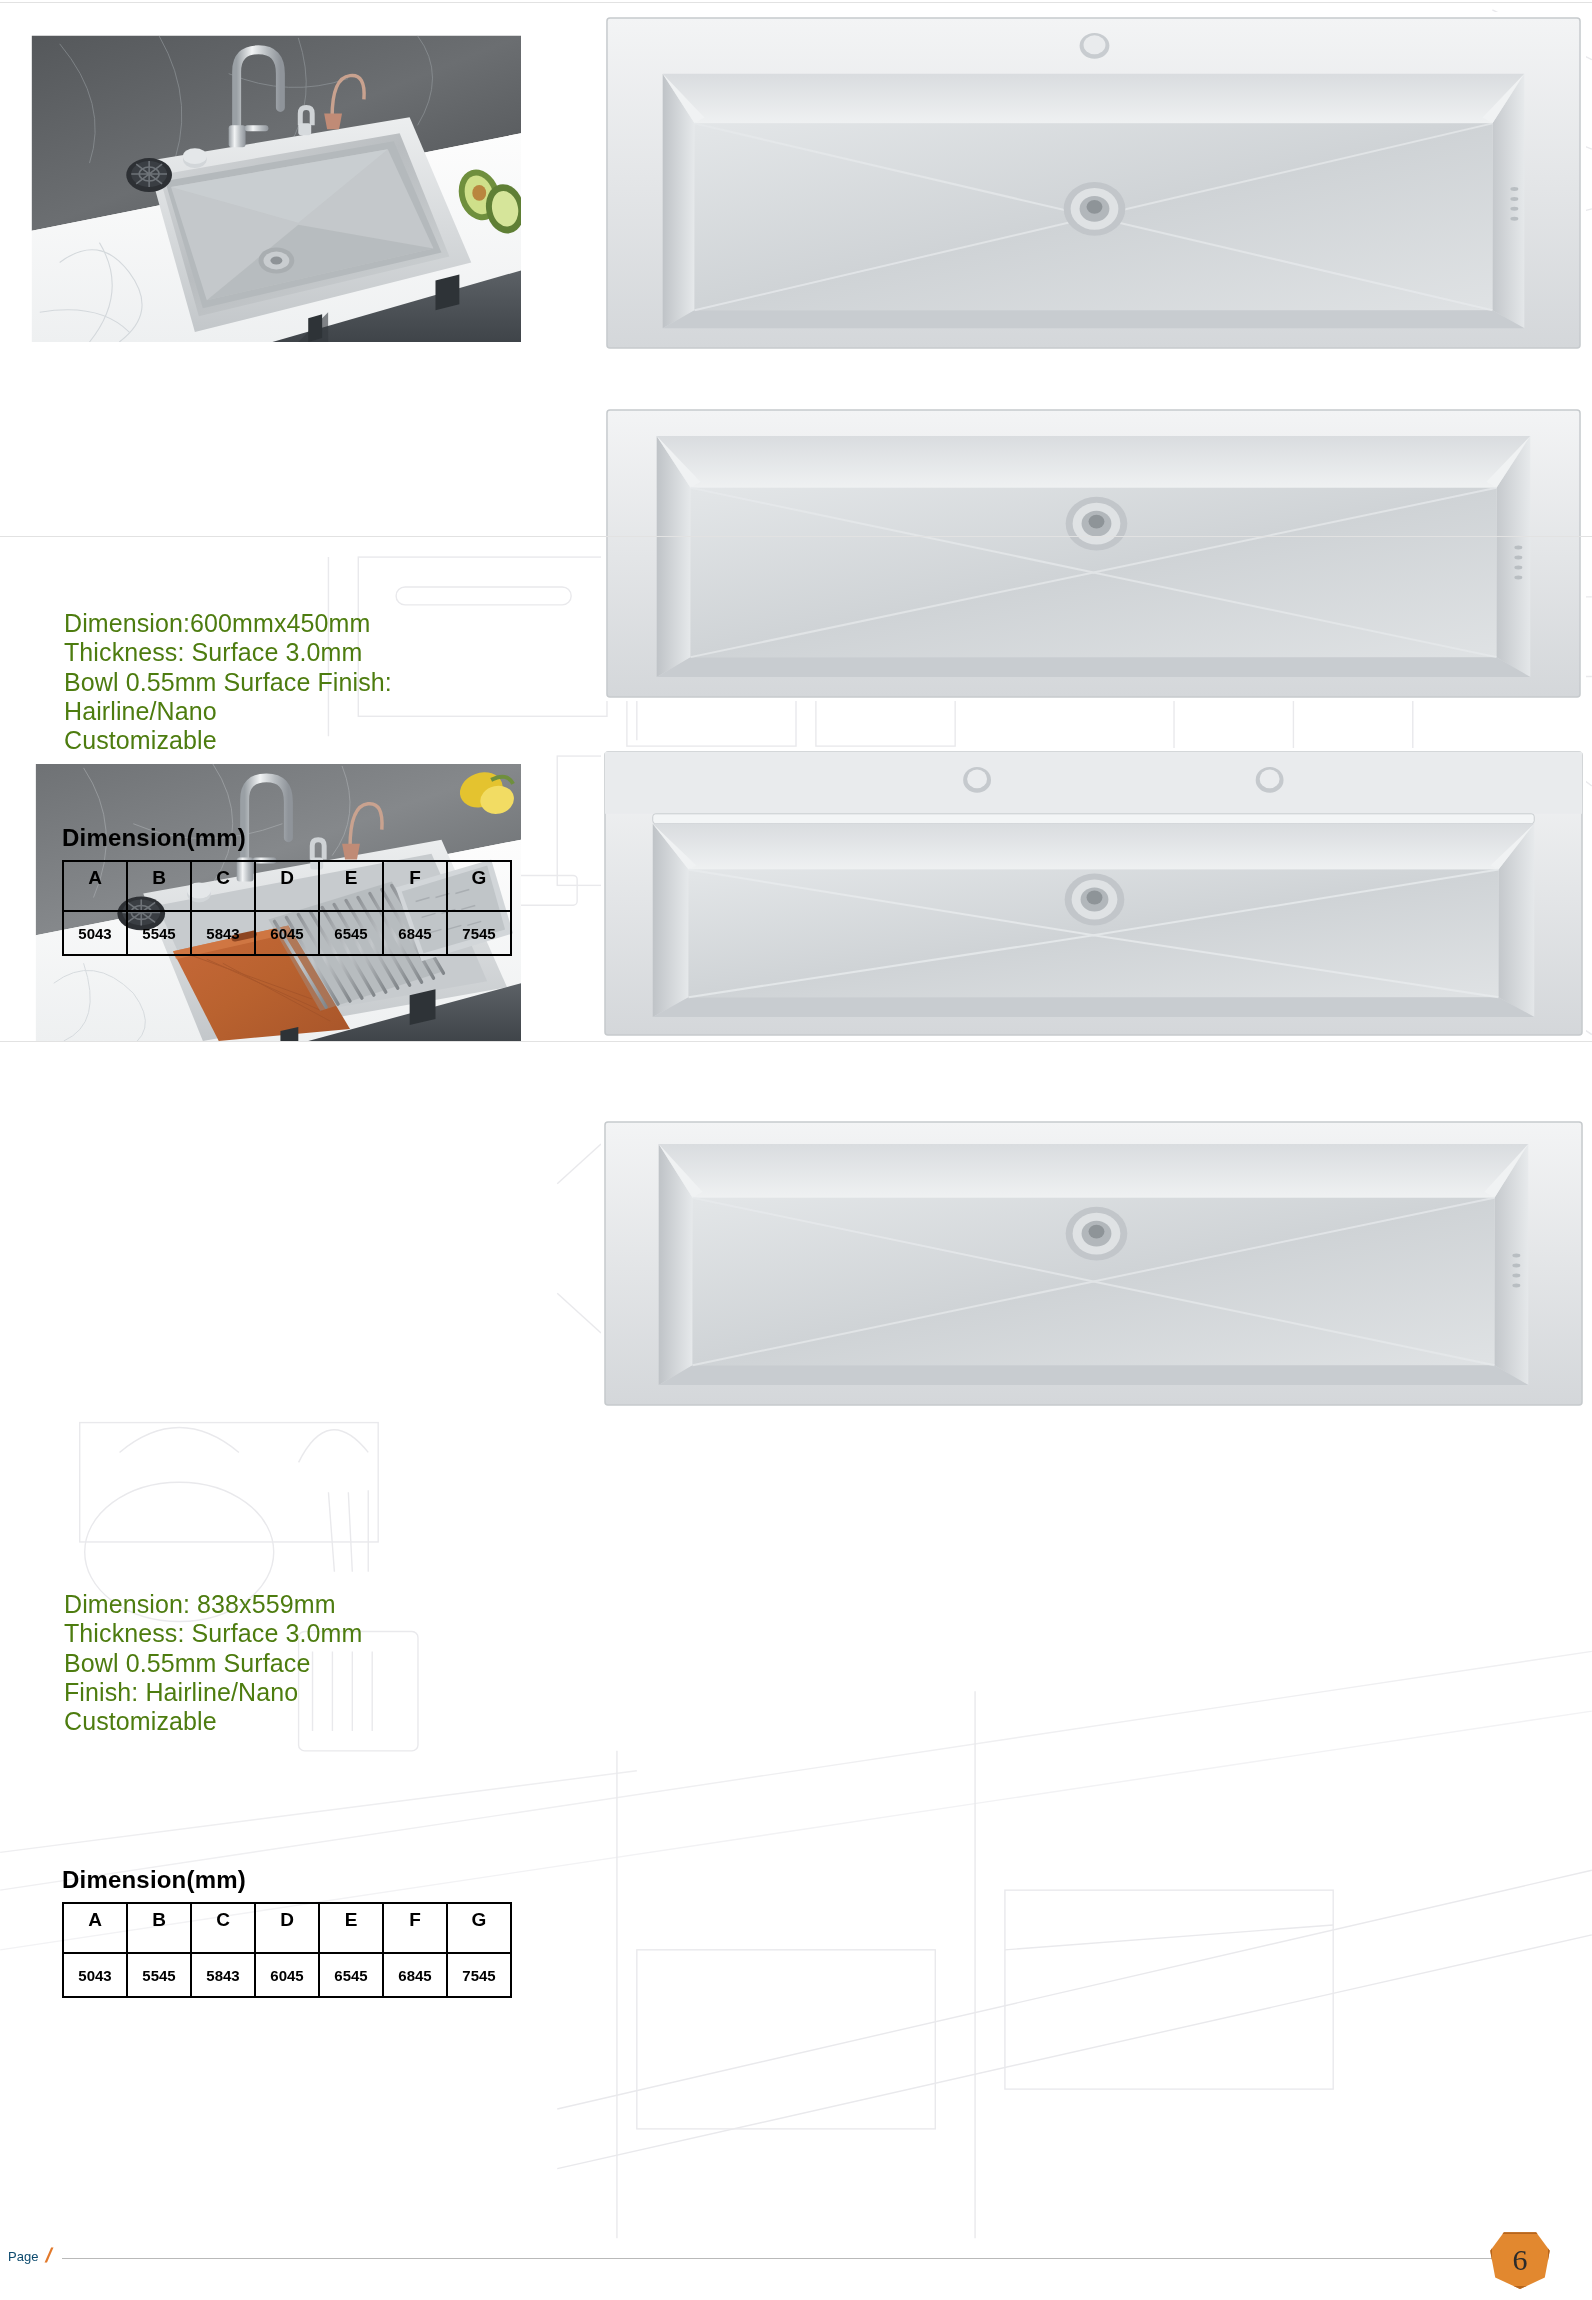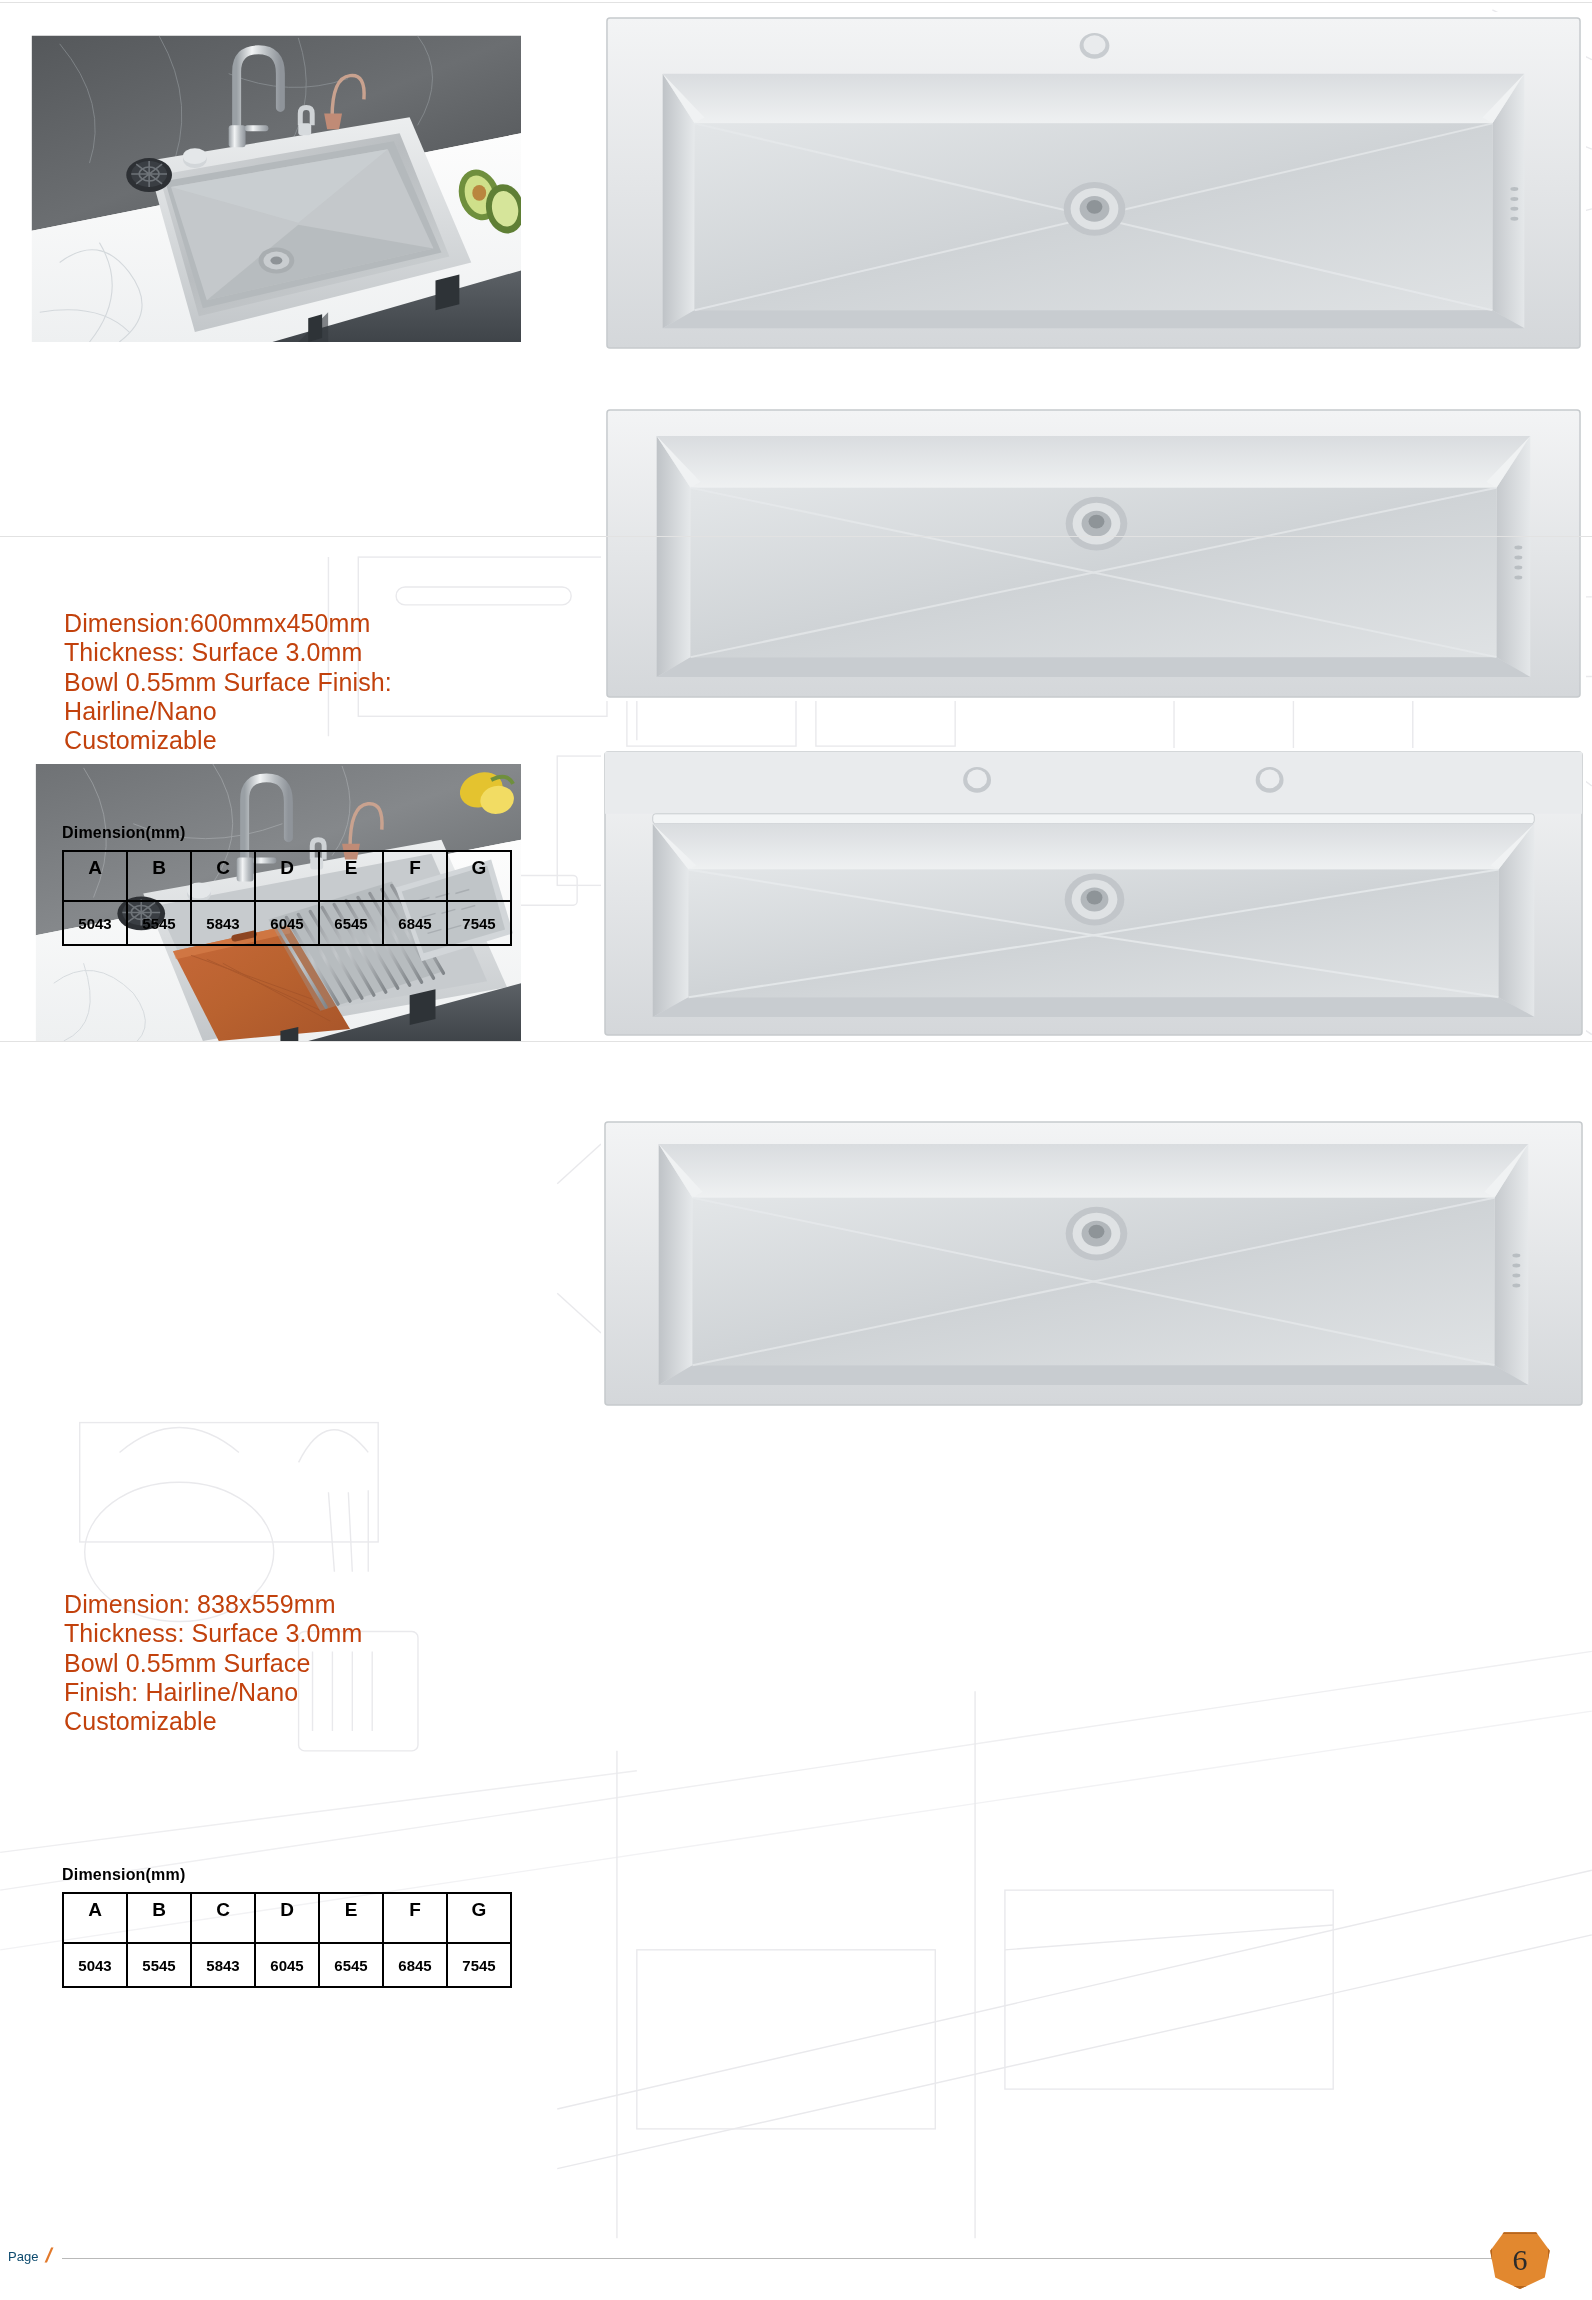--- a/index.html
+++ b/index.html
@@ -56,37 +56,37 @@
   
   .life-bg { position:absolute; inset:0; }
 
   
   .sink-wrap { position:absolute; inset:0; }
 
   
   .spec {
     position:absolute;
     z-index:4;
-    color:#c2410c;
+    color:#4d7c0f;
     font-size:25px;
     line-height:1.17;
     letter-spacing:0.1px;
     white-space:pre-line;
     font-family:"Liberation Sans", sans-serif;
   }
   .spec1 { left:64px; top:609px;  width:458px; }
   .spec2 { left:64px; top:1590px; width:468px; }
 
   
   .dimblock { position:absolute; z-index:4; }
   .dim1 { left:62px; top:824px; }
   .dim2 { left:62px; top:1866px; }
 
   .dim-title {
-    font-size:16px;
+    font-size:24px;
     font-weight:bold;
     color:#000;
     margin-bottom:8px;
     letter-spacing:0.2px;
   }
   table.dim {
     border-collapse:collapse;
     background:transparent;
   }
   table.dim th, table.dim td {

